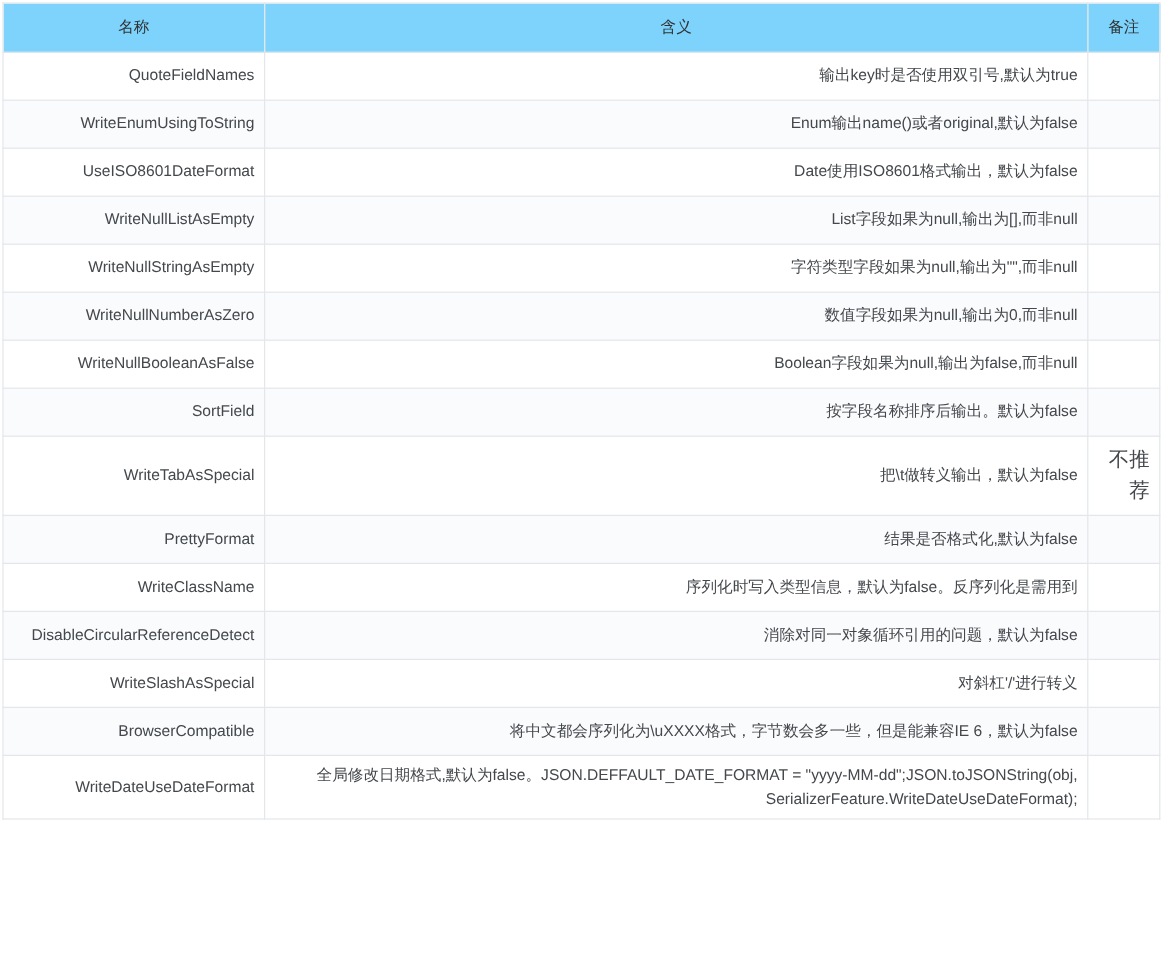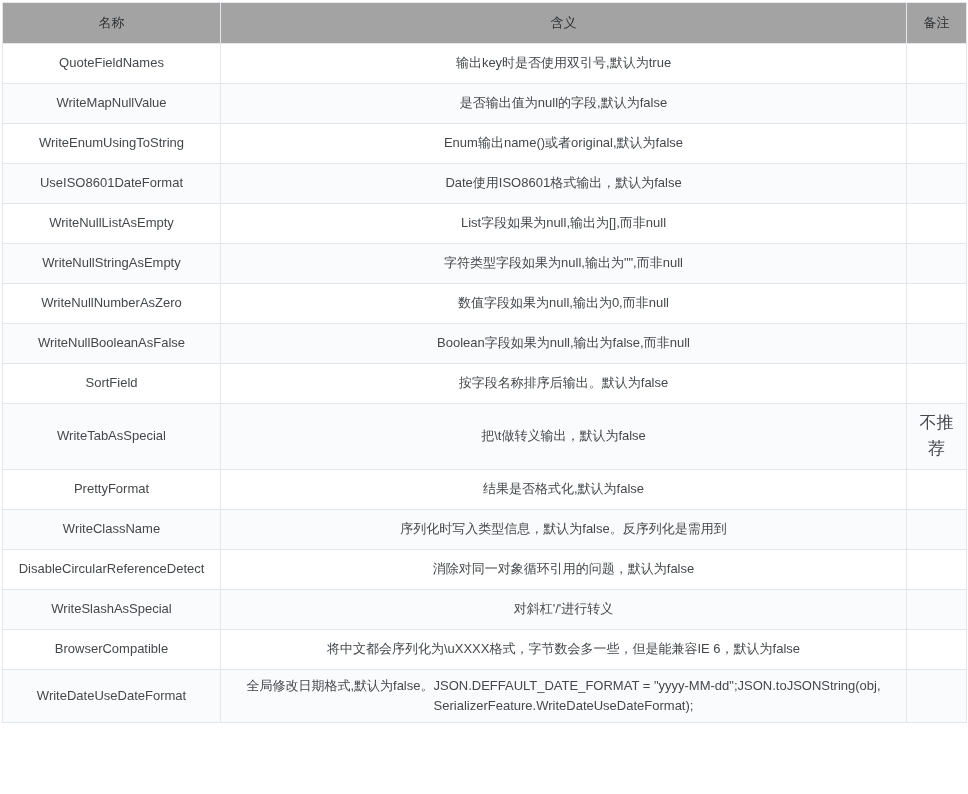--- a/index.html
+++ b/index.html
@@ -30,29 +30,29 @@
   table.feature-table col.c-note { width: 60px; }
 
   table.feature-table th,
   table.feature-table td {
     border: 1px solid #e3e6ea;
     padding: 6px 8px;
     vertical-align: middle;
     line-height: 1.55;
   }
   table.feature-table thead th {
-    background: #a3a3a3;
+    background: #7dd3fc;
     font-weight: normal;
     color: #303336;
     text-align: center;
     height: 28px;
     font-size: 13px;
   }
   table.feature-table tbody td {
-    text-align: center;
+    text-align: right;
     height: 27px;
     color: #44484c;
   }
   table.feature-table tbody tr:nth-child(even) td {
     background: #fafbfc;
   }
   table.feature-table tbody tr:nth-child(odd) td {
     background: #ffffff;
   }
   td.cell-name {
@@ -90,25 +90,20 @@
       <tr>
         <th>名称</th>
         <th>含义</th>
         <th>备注</th>
       </tr>
     </thead>
     <tbody>
       <tr>
         <td class="cell-name">QuoteFieldNames</td>
         <td class="cell-meaning">输出key时是否使用双引号,默认为true</td>
-        <td class="cell-note"></td>
-      </tr>
-      <tr>
-        <td class="cell-name">WriteMapNullValue</td>
-        <td class="cell-meaning">是否输出值为null的字段,默认为false</td>
         <td class="cell-note"></td>
       </tr>
       <tr>
         <td class="cell-name">WriteEnumUsingToString</td>
         <td class="cell-meaning">Enum输出name()或者original,默认为false</td>
         <td class="cell-note"></td>
       </tr>
       <tr>
         <td class="cell-name">UseISO8601DateFormat</td>
         <td class="cell-meaning">Date使用ISO8601格式输出，默认为false</td>

